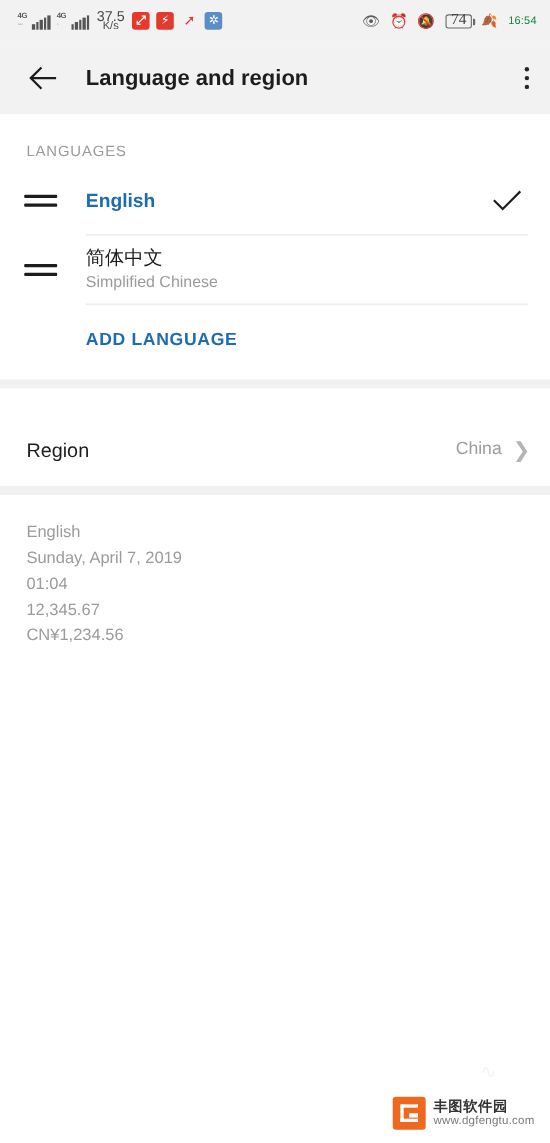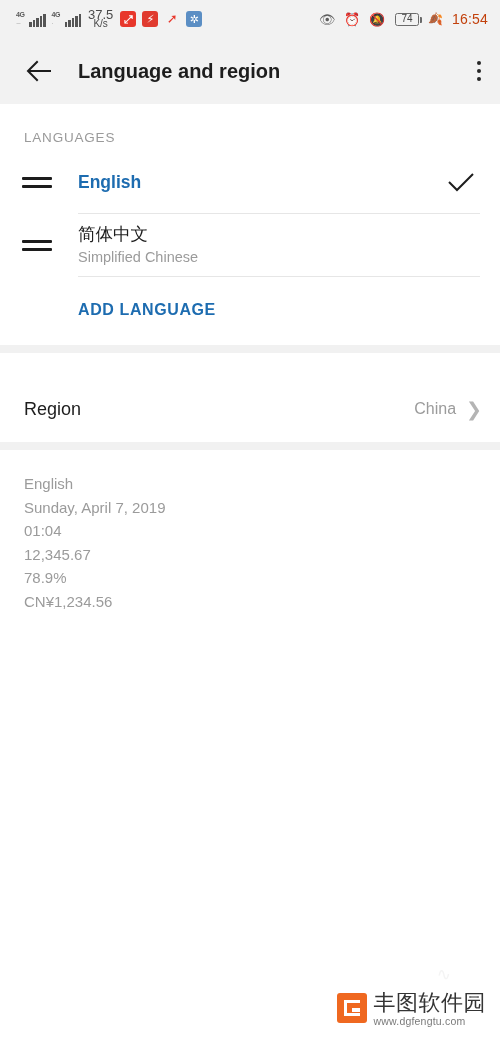--- a/index.html
+++ b/index.html
@@ -42,23 +42,23 @@
 
   .sbicon { color:#5d5d5d; font-size:13px; line-height:1; }
   .battery {
     width:24px; height:13px; border:1.4px solid #6a6a6a; border-radius:2.5px;
     position:relative; display:flex; align-items:center; justify-content:center;
   }
   .battery::after {
     content:""; position:absolute; right:-3.5px; top:3px; width:2px; height:6px;
     background:#6a6a6a; border-radius:0 1px 1px 0;
   }
-  .battery span { font-size:10px; color:#444; line-height:1; }
+  .battery span { font-size:14px; color:#444; line-height:1;font-family:Liberation Serif, serif; }
   .leaf { color:#5d5d5d; font-size:12px; }
-  .clock { font-size:14px; color:#c2410c; letter-spacing:.2px;text-align:right; }
+  .clock { font-size:10px; color:#15803d; letter-spacing:.2px;text-align:right; }
 
   
   .appbar {
     height:66px; background:#f2f2f2;
     display:flex; align-items:center; padding:0 4px 0 22px;
   }
   .back { width:34px; height:34px; display:flex; align-items:center; justify-content:center; }
   .back svg { display:block; }
   .apptitle { font-size:20px; font-weight:bold; color:#1d1d1d; margin-left:22px; flex:1; }
   .kebab { width:34px; height:34px; display:flex; flex-direction:column; align-items:center; justify-content:center; gap:4px; }
@@ -116,21 +116,21 @@
   }
   .wm-logo::before {
     content:""; position:absolute; left:7px; top:7px;
     width:16px; height:16px; border:3.5px solid #fff; border-right:none;
     box-sizing:border-box;
   }
   .wm-logo::after {
     content:""; position:absolute; left:15px; top:15px; width:8px; height:3.5px; background:#fff;
   }
   .wm-text { display:flex; flex-direction:column; line-height:1.15; }
-  .wm-cn { font-size:22px; font-weight:normal; color:#343434; letter-spacing:.5px; }
+  .wm-cn { font-size:13px; font-weight:bold; color:#343434; letter-spacing:.5px; }
   .wm-url { font-size:10.5px; color:#7a7a7a; letter-spacing:.2px; }
   .ghost {
     position:absolute; right:48px; bottom:54px;
     font-size:17px; color:#f4f4f4; letter-spacing:1px;
   }
 </style>
 </head>
 <body>
 
 <div id="screen">
@@ -254,21 +254,20 @@
   </div>
 
   <div class="gap"></div>
 
   <div class="card">
     <ul class="example-list">
       <li>English</li>
       <li>Sunday, April 7, 2019</li>
       <li>01:04</li>
       <li>12,345.67</li>
-      <li>78.9%</li>
       <li>CN¥1,234.56</li>
     </ul>
   </div>
 
   <div class="ghost">∿</div>
 
   <div class="watermark">
     <span class="wm-logo"></span>
     <span class="wm-text">
       <span class="wm-cn">丰图软件园</span>

